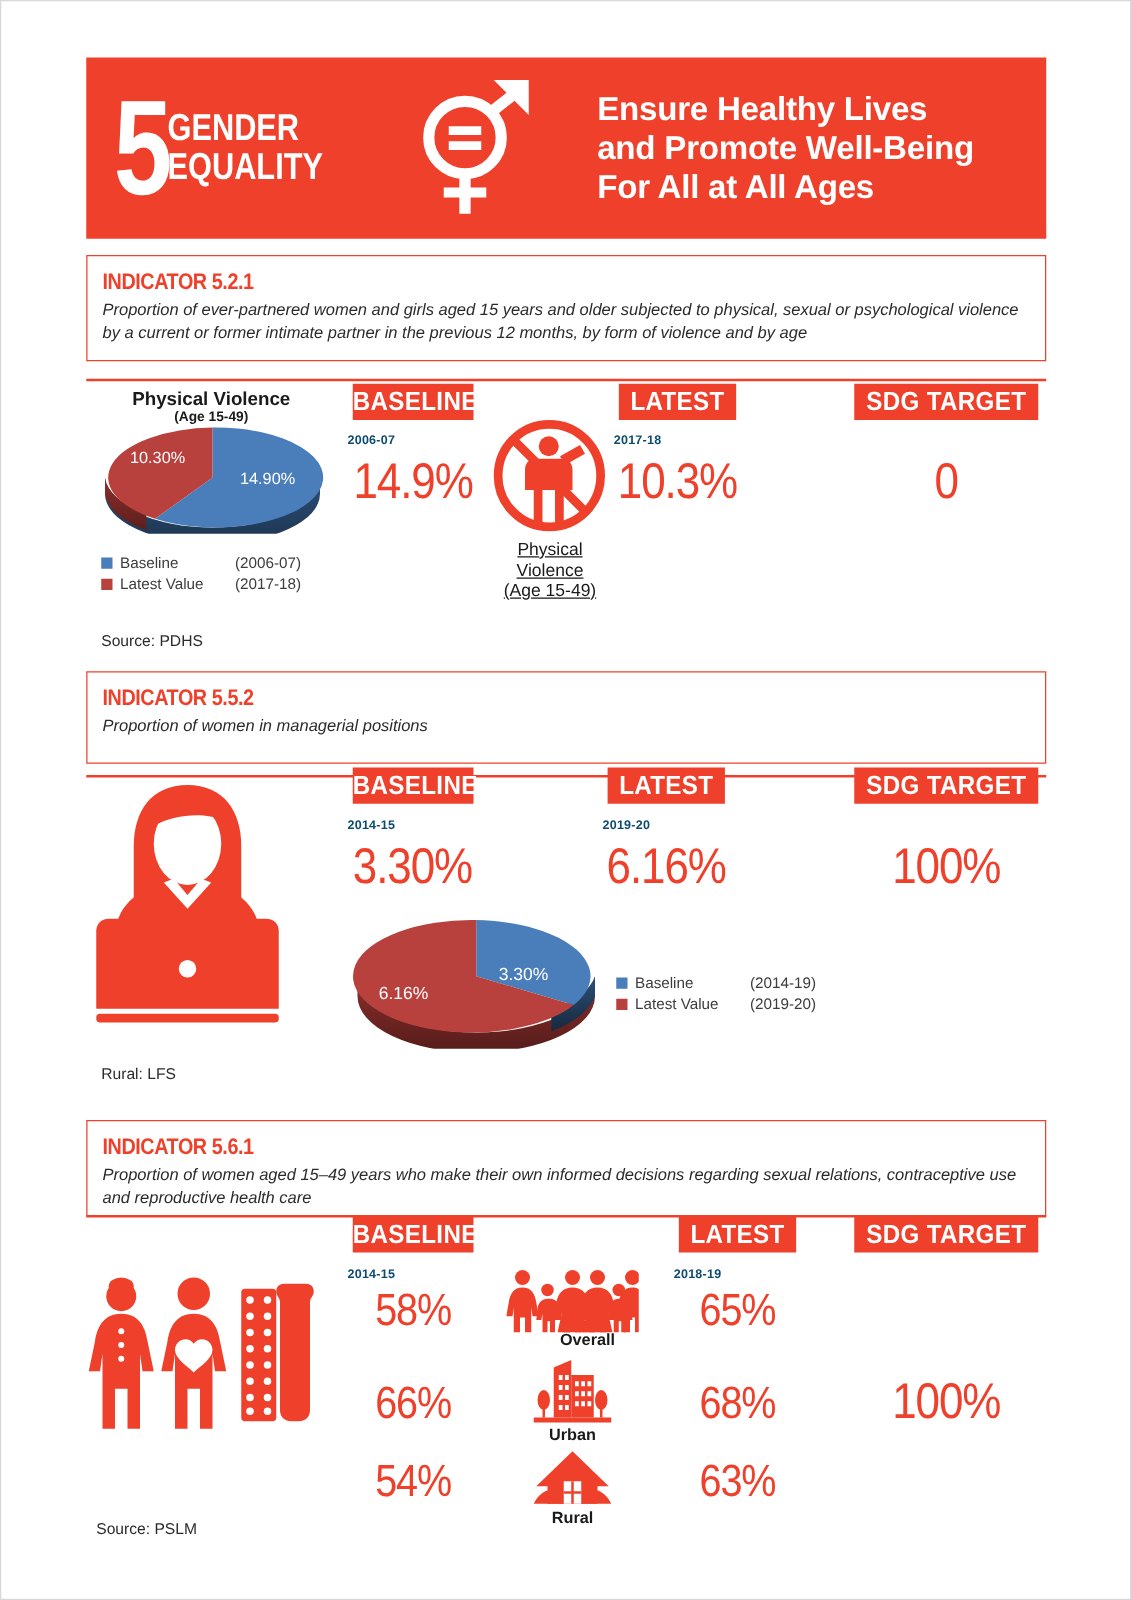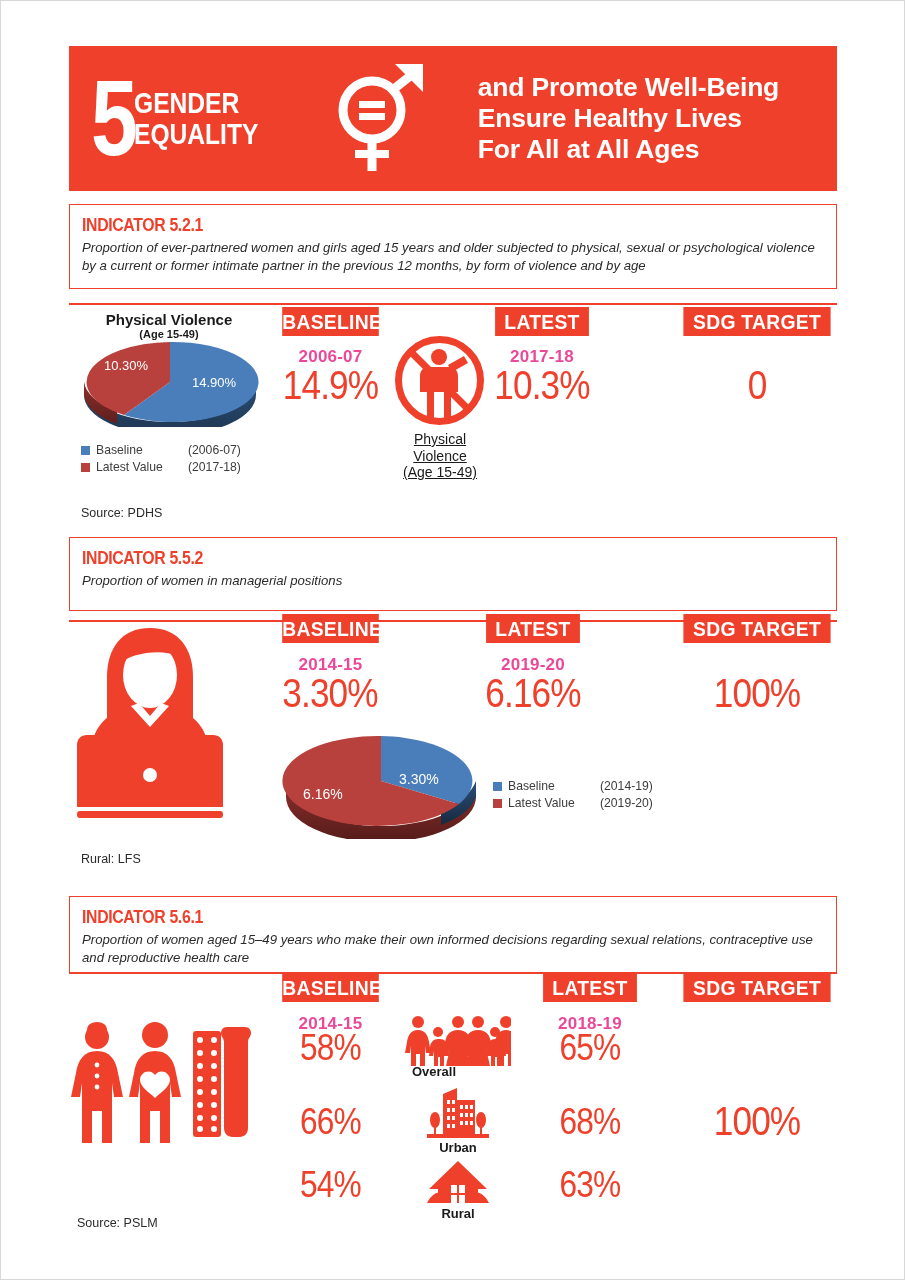--- a/index.html
+++ b/index.html
@@ -104,25 +104,24 @@
     letter-spacing: 0.3px;
     text-align: center;
     height: 29px;
     line-height: 29px;
     transform: scaleX(0.92);
   }
 
   
   .yr {
     position: absolute;
-    color: #ec4899;
-    font-size: 17px;
+    color: #0c4a6e;
+    font-size: 10px;
     font-weight: bold;
     letter-spacing: 0.2px;
-    text-align: center;
   }
   .val {
     position: absolute;
     color: #ef402b;
     font-size: 36px;
     font-weight: normal;
     text-align: center;
     letter-spacing: -1px;
     transform: scaleX(0.88);
   }
@@ -191,22 +190,22 @@
         <rect x="39" y="53" width="26" height="7" fill="#fff"></rect>
 
         <rect x="47.5" y="79" width="9" height="32" fill="#fff"></rect>
         <rect x="35" y="90" width="34" height="8" fill="#fff"></rect>
 
         <line x1="70" y1="32" x2="99" y2="9" stroke="#fff" stroke-width="9"></line>
         <polygon points="103,4 103,32 75,4" fill="#fff"></polygon>
       </svg>
     </div>
     <div class="banner-title">
+      <div>Ensure Healthy Lives</div>
       <div>and Promote Well-Being</div>
-      <div>Ensure Healthy Lives</div>
       <div>For All at All Ages</div>
     </div>
   </div>
 
   <div class="ind-box" style="top:203px; height:85px;">
     <div class="ind-label">INDICATOR 5.2.1</div>
     <div class="ind-desc">Proportion of ever-partnered women and girls aged 15  years and older subjected to physical, sexual or psychological violence by a current or former intimate partner in the previous 12 months, by form of violence and by age</div>
   </div>
 
   <div class="divline" style="top:302px;"></div>
@@ -431,21 +430,21 @@
         <path d="M53,16 c-8,0 -12,5 -13,13 l-3,13 h6 l2,-8 l-4,18 h5 v20 h5 v-20 h4 v20 h5 v-20 h5 l-4,-18 l2,8 h6 l-3,-13 c-1,-8 -5,-13 -13,-13 Z"></path>
         <circle cx="73" cy="8" r="6"></circle>
         <path d="M73,16 c-8,0 -12,5 -13,13 l-3,13 h6 l2,-8 l-4,18 h5 v20 h5 v-20 h4 v20 h5 v-20 h5 l-4,-18 l2,8 h6 l-3,-13 c-1,-8 -5,-13 -13,-13 Z"></path>
         <circle cx="90" cy="18" r="5"></circle>
         <path d="M90,25 c-5,0 -8,4 -8,9 l-1,8 h4 l1,-5 v15 h4 v-9 h2 v9 h4 v-15 l1,5 h4 l-1,-8 c0,-5 -3,-9 -8,-9 Z"></path>
         <circle cx="101" cy="8" r="6"></circle>
         <path d="M101,16 c-7,0 -10,5 -11,12 l-2,11 h5 l1,-7 v20 h5 v-12 h4 v12 h5 v-20 l1,7 h5 l-2,-11 c-1,-7 -4,-12 -11,-12 Z"></path>
       </g>
     </svg>
   </div>
-  <div class="icon-cap small" style="left:380px; top:1063px; width:106px; font-weight:bold;">Overall</div>
+  <div class="icon-cap small" style="left:416px; top:1063px; width:106px; font-weight:bold;">Overall</div>
 
   <div class="yr" style="left:538px; top:1013px; width:102px;">2018-19</div>
   <div class="val" style="left:538px; top:1026px; width:102px;">65%</div>
 
   <div class="val" style="left:277px; top:1100px; width:105px;">66%</div>
   <div style="position:absolute; left:424px; top:1085px;">
     <svg width="66" height="56" viewBox="0 0 66 56">
       <g fill="#ef402b">
         <path d="M18,8 l14,-6 v46 h-14 Z"></path>
         <rect x="32" y="14" width="18" height="34"></rect>

